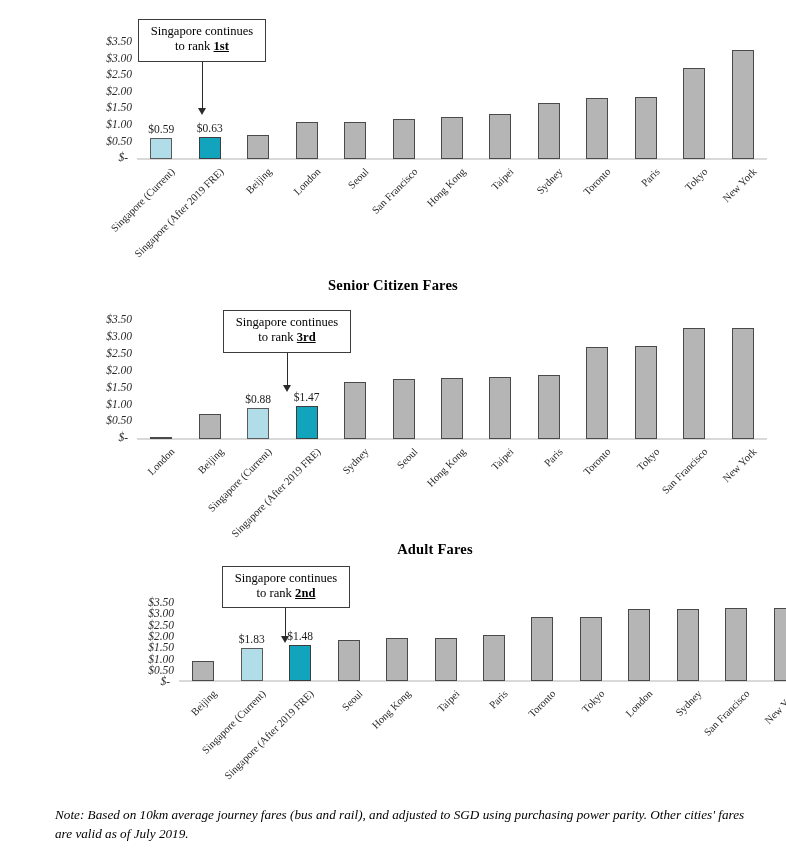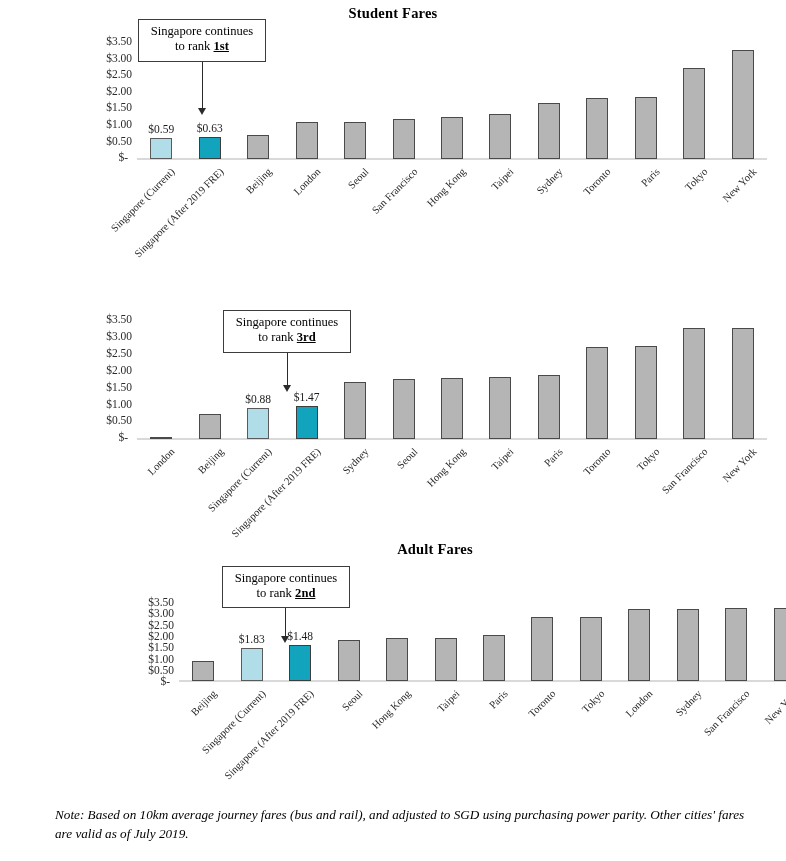--- a/index.html
+++ b/index.html
@@ -57,20 +57,21 @@
     font-size: 11.5px;
     font-family: "Liberation Serif", serif;
     color: #2a2a2a;
     width: 52px;
   }
   .ytick {
     position: absolute;
     right: 0;
     line-height: 1;
     white-space: nowrap;
+    font-style: italic;
   }
   .bar {
     position: absolute;
     bottom: 1px;
     border: 1px solid #4a4a4a;
     box-sizing: border-box;
     background: #b3b3b3;
   }
   .bar.grey      { background: #b5b5b5; }
   .bar.lightblue { background: #b0dde8; border-color: #5a5a5a; }
@@ -139,21 +140,20 @@
     font-style: italic;
     font-size: 13.2px;
     line-height: 1.42;
     color: #000;
   }
 </style>
 </head>
 <body>
 
 <div class="chart-block" id="chart-1">
-  <div class="chart-title">Student Fares</div>
   <div class="yaxis" style="left: 80px; top: 0px; height: 100%;">
       <div class="ytick" style="top: 36px;">$3.50</div>
       <div class="ytick" style="top: 52.6px;">$3.00</div>
       <div class="ytick" style="top: 69.2px;">$2.50</div>
       <div class="ytick" style="top: 85.8px;">$2.00</div>
       <div class="ytick" style="top: 102.4px;">$1.50</div>
       <div class="ytick" style="top: 119px;">$1.00</div>
       <div class="ytick" style="top: 135.6px;">$0.50</div>
       <div class="ytick" style="top: 152.2px; right: 4px;">$-</div>
     </div>
@@ -190,20 +190,21 @@
     <div class="cat-label" style="left: 443.846px; width: 210px; top: 166px;">Paris</div>
     <div class="cat-label" style="left: 492.308px; width: 210px; top: 166px;">Tokyo</div>
     <div class="cat-label" style="left: 540.769px; width: 210px; top: 166px;">New York</div>
     <div class="bar-label" style="left: 131.231px; width: 60px; top: 123.434px;">$0.59</div>
     <div class="bar-label" style="left: 179.692px; width: 60px; top: 122.04px;">$0.63</div>
     <div class="callout-stem" style="left: 202px; top: 62px; height: 46px;"></div>
     <div class="callout-arrow" style="left: 198px; top: 108px;"></div>
   </div>
 
 <div class="chart-block" id="chart-2">
+  <div class="chart-title">Senior Citizen Fares</div>
   <div class="yaxis" style="left: 80px; top: 0px; height: 100%;">
       <div class="ytick" style="top: 42px;">$3.50</div>
       <div class="ytick" style="top: 58.9px;">$3.00</div>
       <div class="ytick" style="top: 75.8px;">$2.50</div>
       <div class="ytick" style="top: 92.7px;">$2.00</div>
       <div class="ytick" style="top: 109.6px;">$1.50</div>
       <div class="ytick" style="top: 126.5px;">$1.00</div>
       <div class="ytick" style="top: 143.4px;">$0.50</div>
       <div class="ytick" style="top: 160.3px; right: 4px;">$-</div>
     </div>

